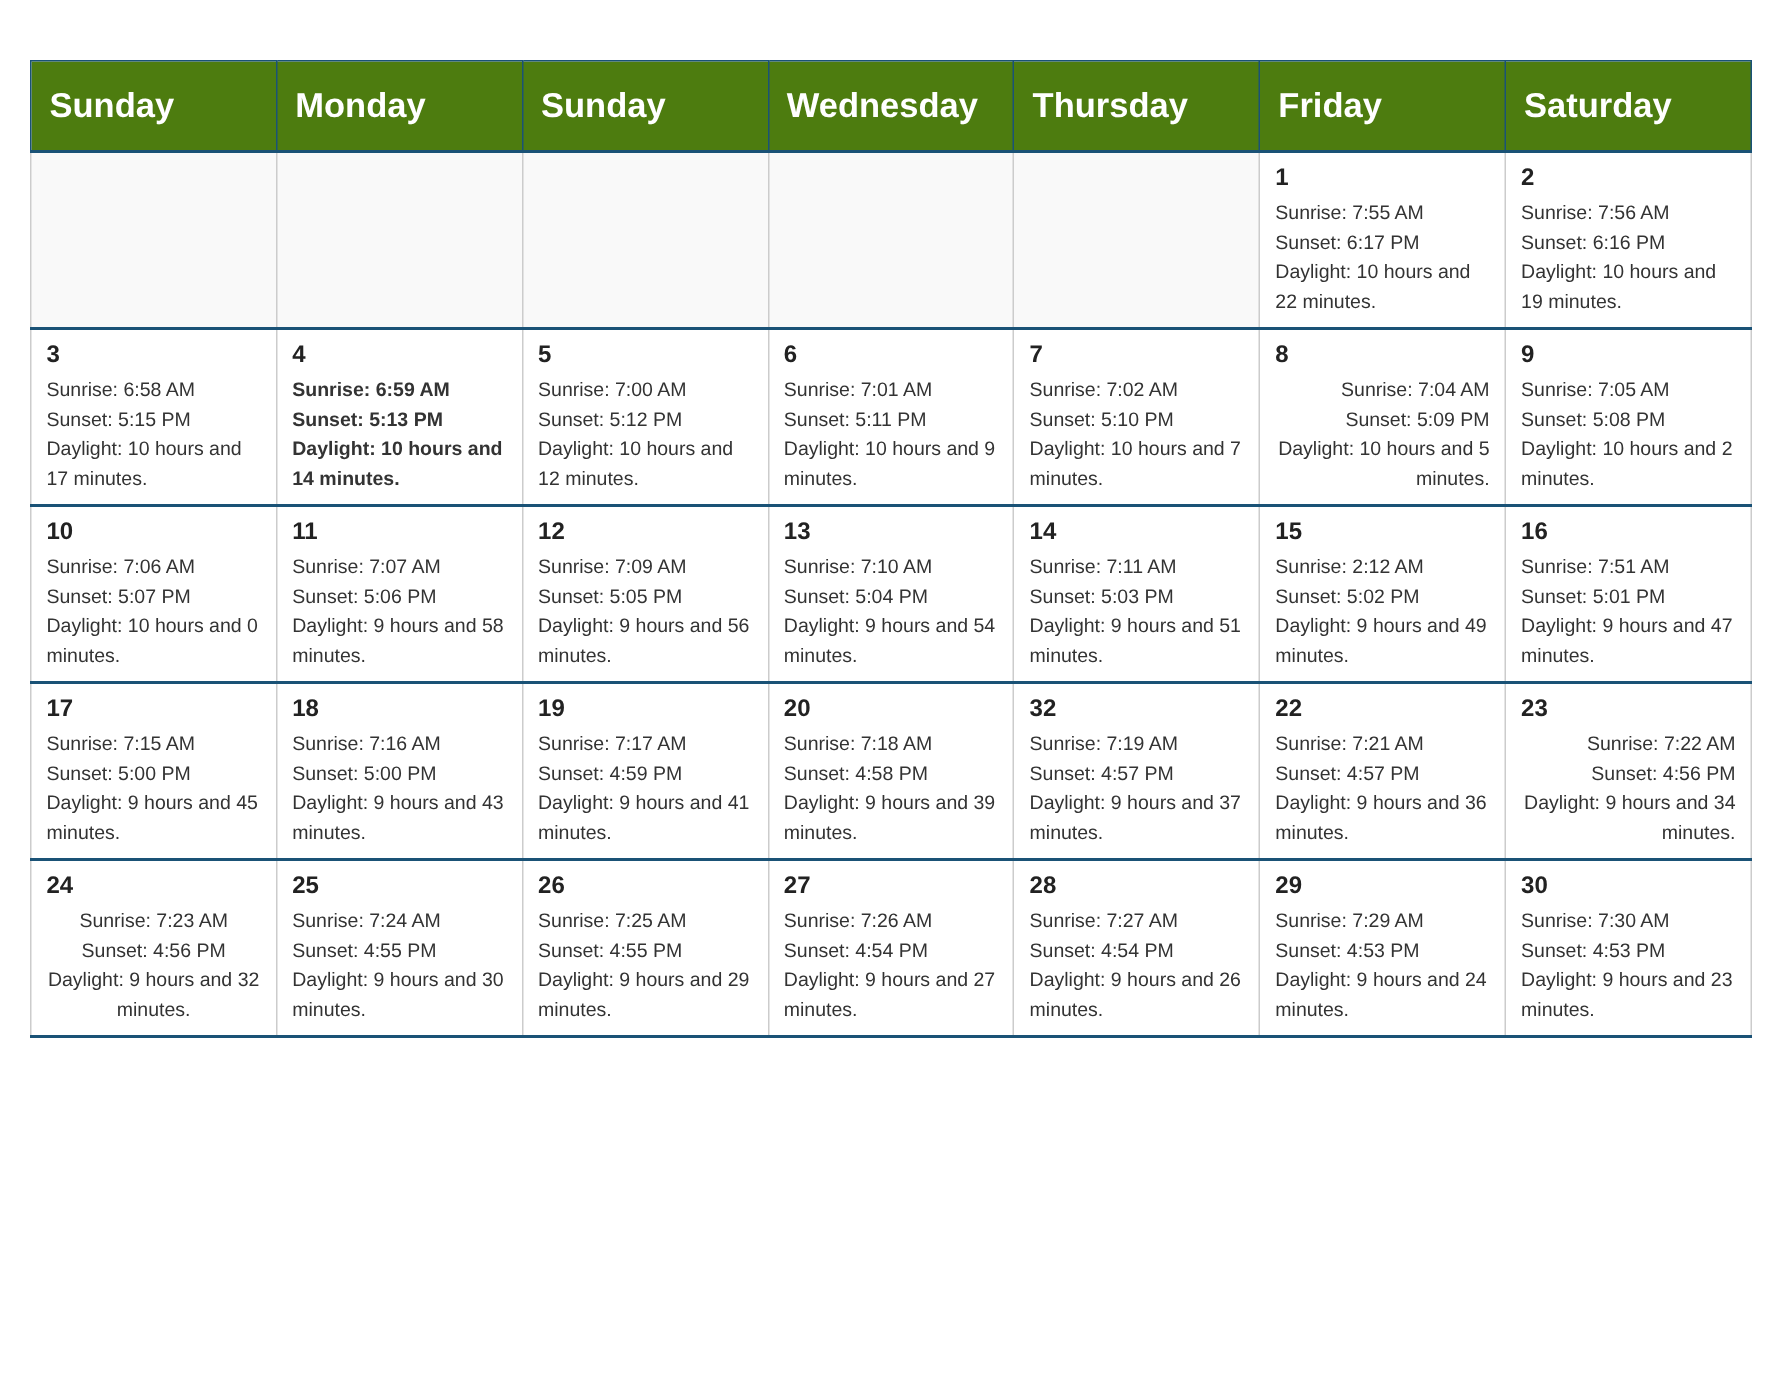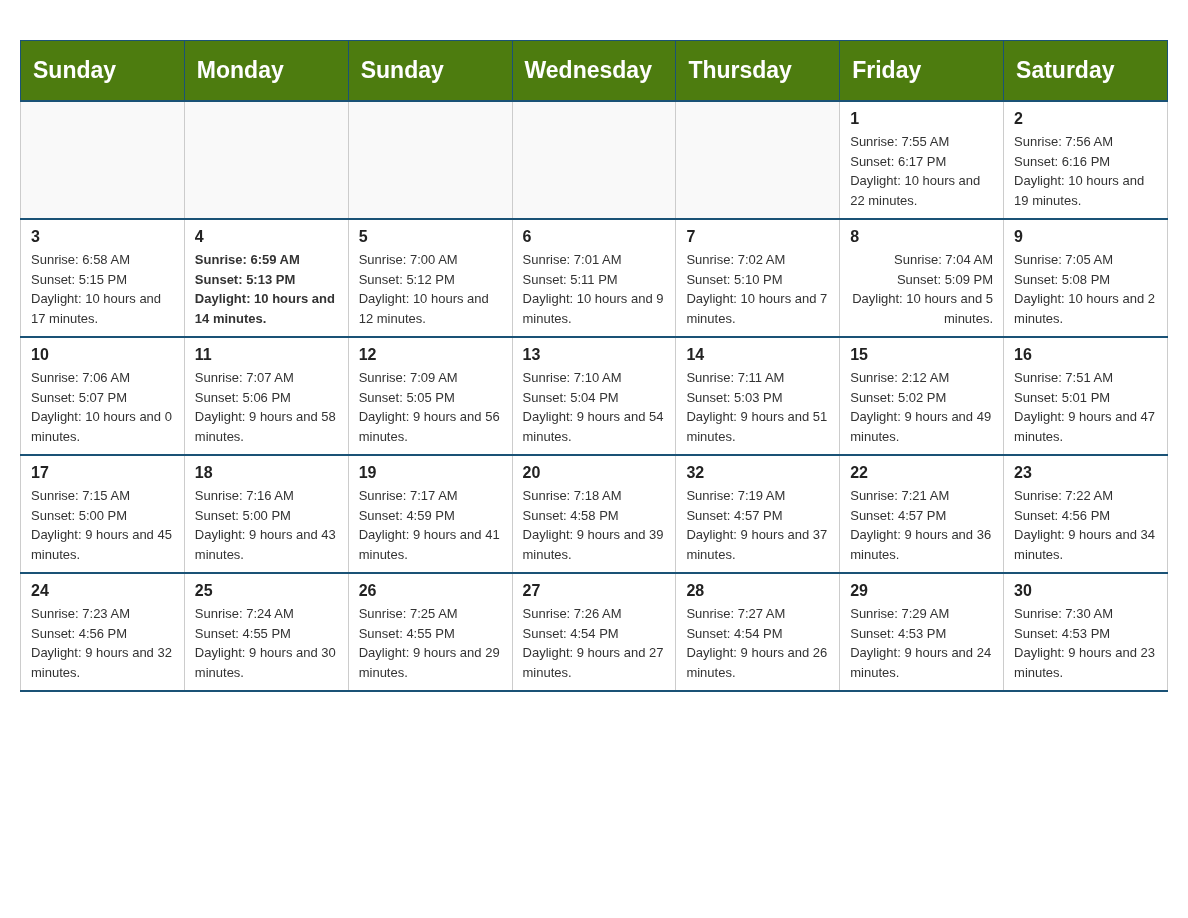--- a/index.html
+++ b/index.html
@@ -264,29 +264,29 @@
 Daylight: 9 hours and 37 minutes.</div>
         </td>
         <td>
           <span class="day-number">22</span>
           <div class="day-info" style="white-space: pre-line;">Sunrise: 7:21 AM
 Sunset: 4:57 PM
 Daylight: 9 hours and 36 minutes.</div>
         </td>
         <td>
           <span class="day-number">23</span>
-          <div class="day-info" style="white-space: pre-line;">Sunrise: 7:22 AM
+          <div class="day-info" style="white-space: pre-line; text-align: right;">Sunrise: 7:22 AM
 Sunset: 4:56 PM
 Daylight: 9 hours and 34 minutes.</div>
         </td>
       </tr>
       <tr>
         <td>
           <span class="day-number">24</span>
-          <div class="day-info" style="white-space: pre-line;">Sunrise: 7:23 AM
+          <div class="day-info" style="white-space: pre-line; text-align: center;">Sunrise: 7:23 AM
 Sunset: 4:56 PM
 Daylight: 9 hours and 32 minutes.</div>
         </td>
         <td>
           <span class="day-number">25</span>
           <div class="day-info" style="white-space: pre-line;">Sunrise: 7:24 AM
 Sunset: 4:55 PM
 Daylight: 9 hours and 30 minutes.</div>
         </td>
         <td>

